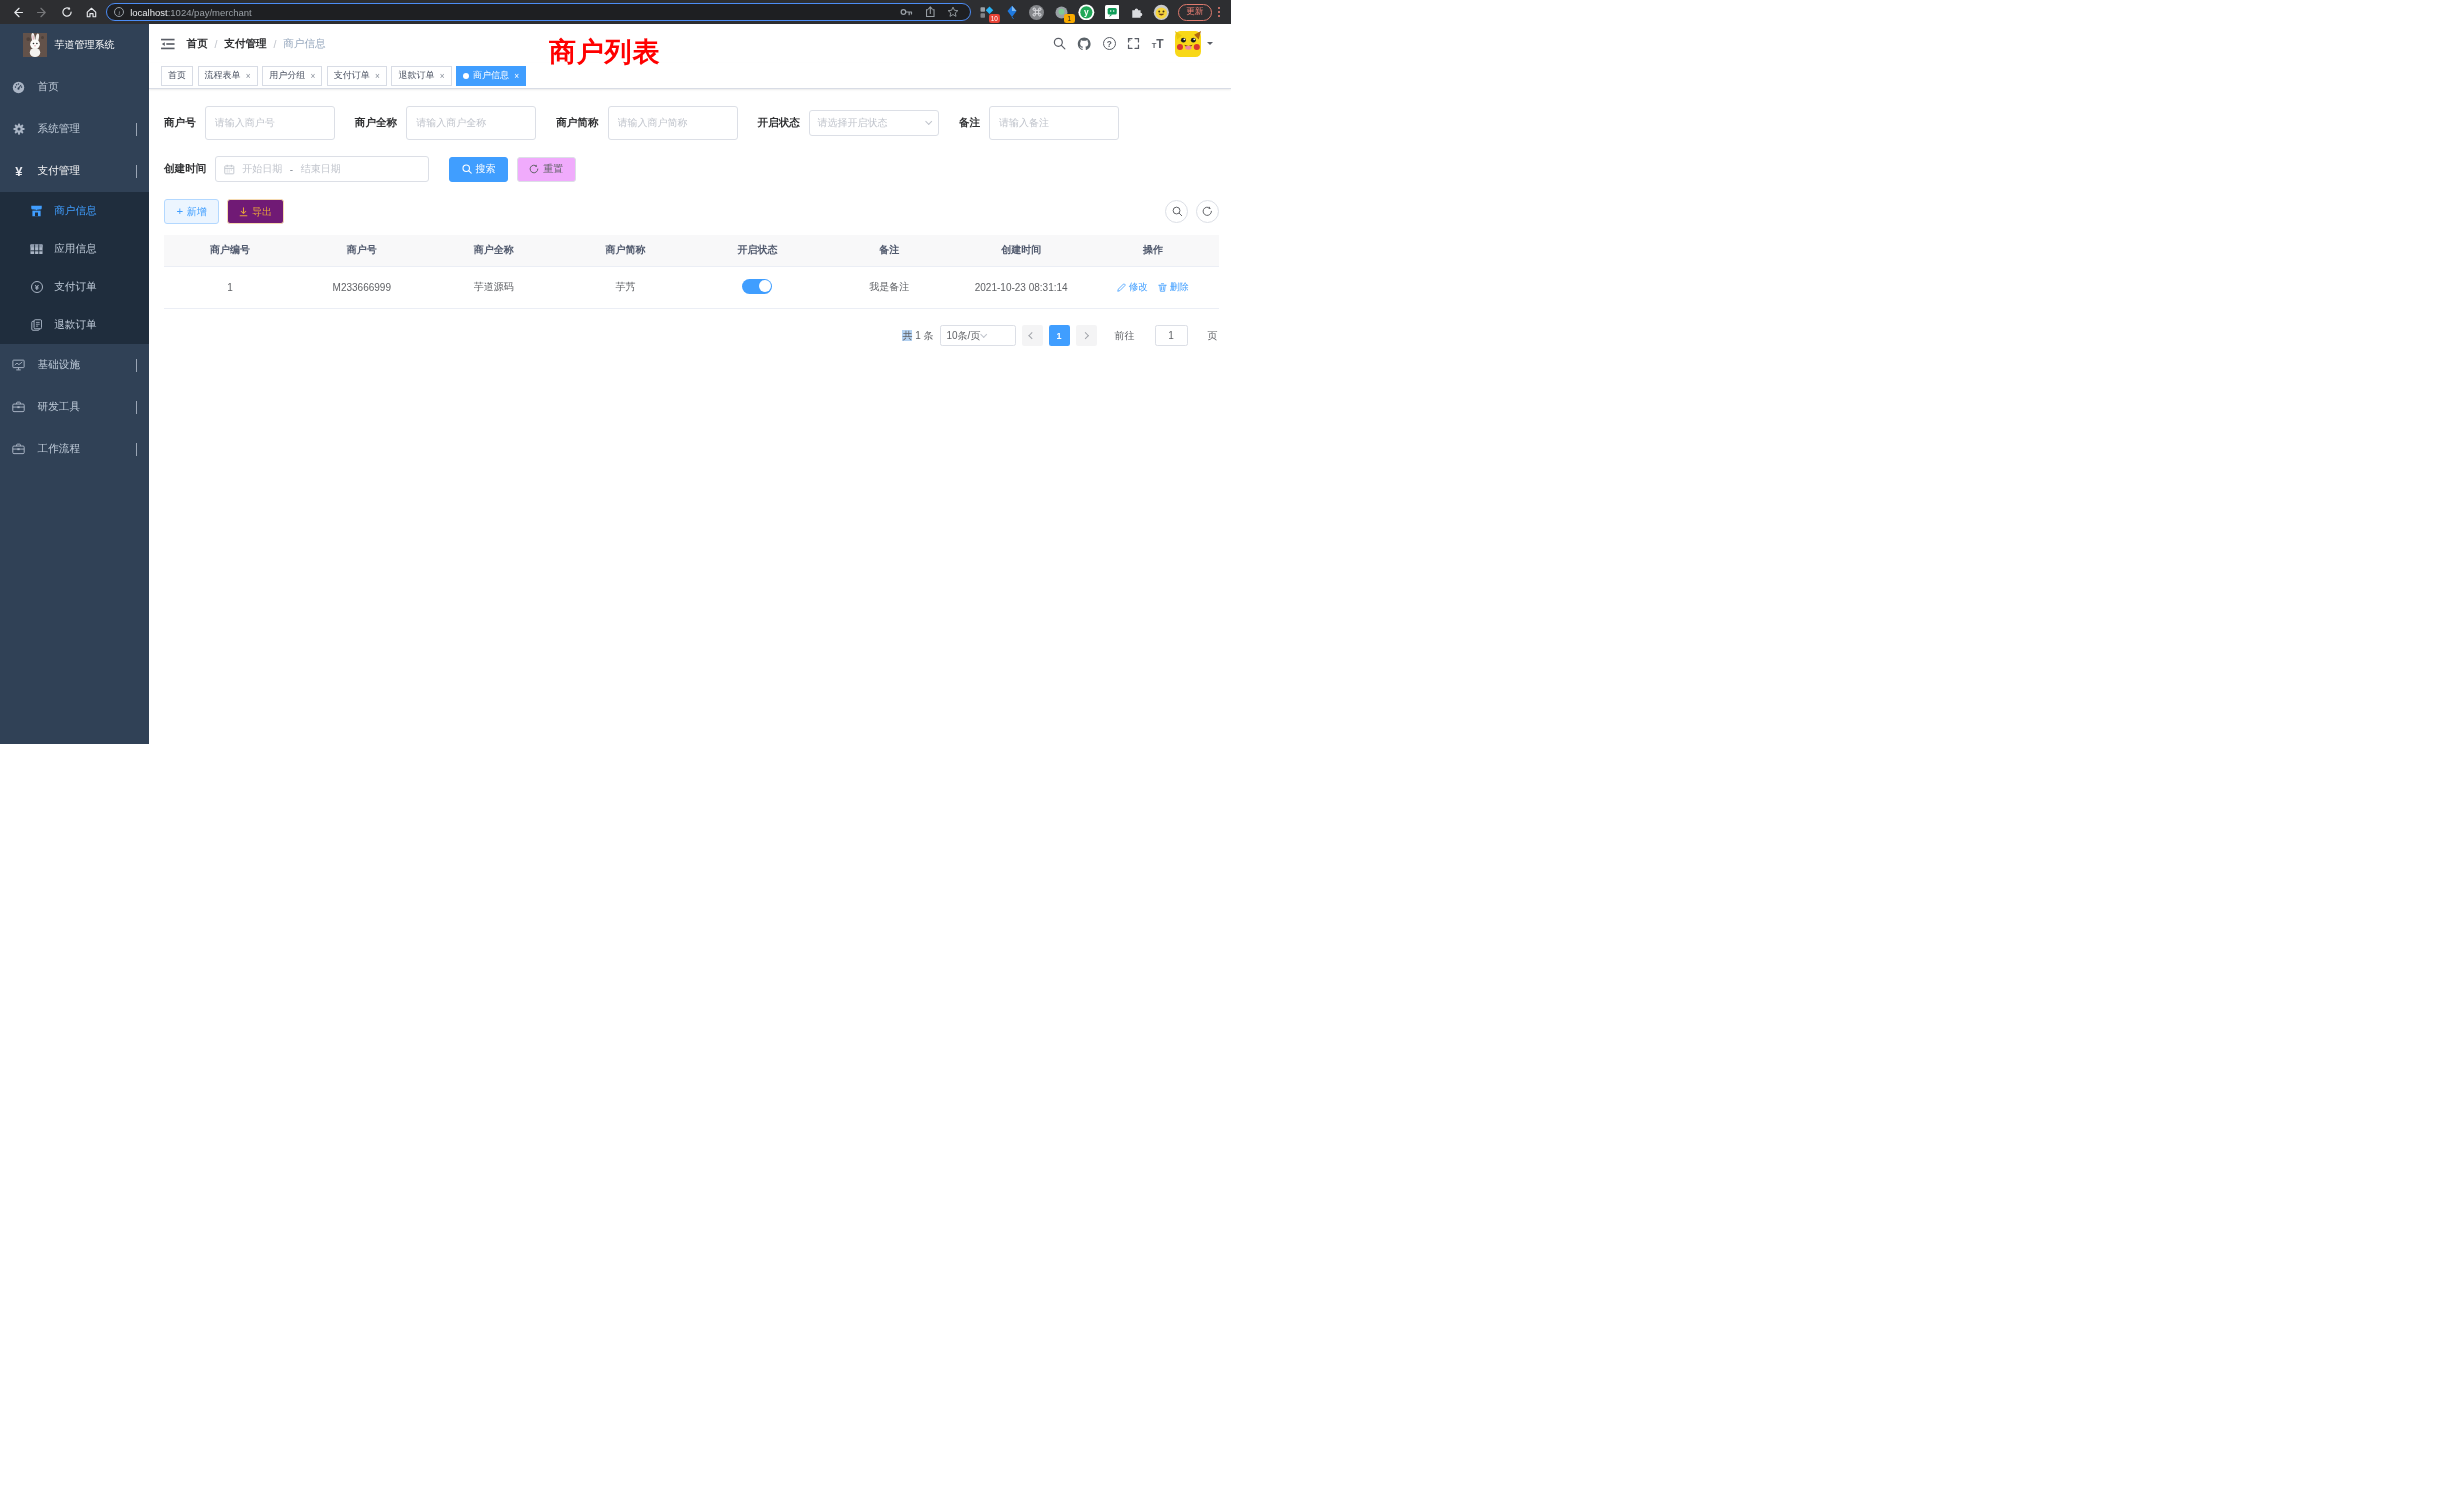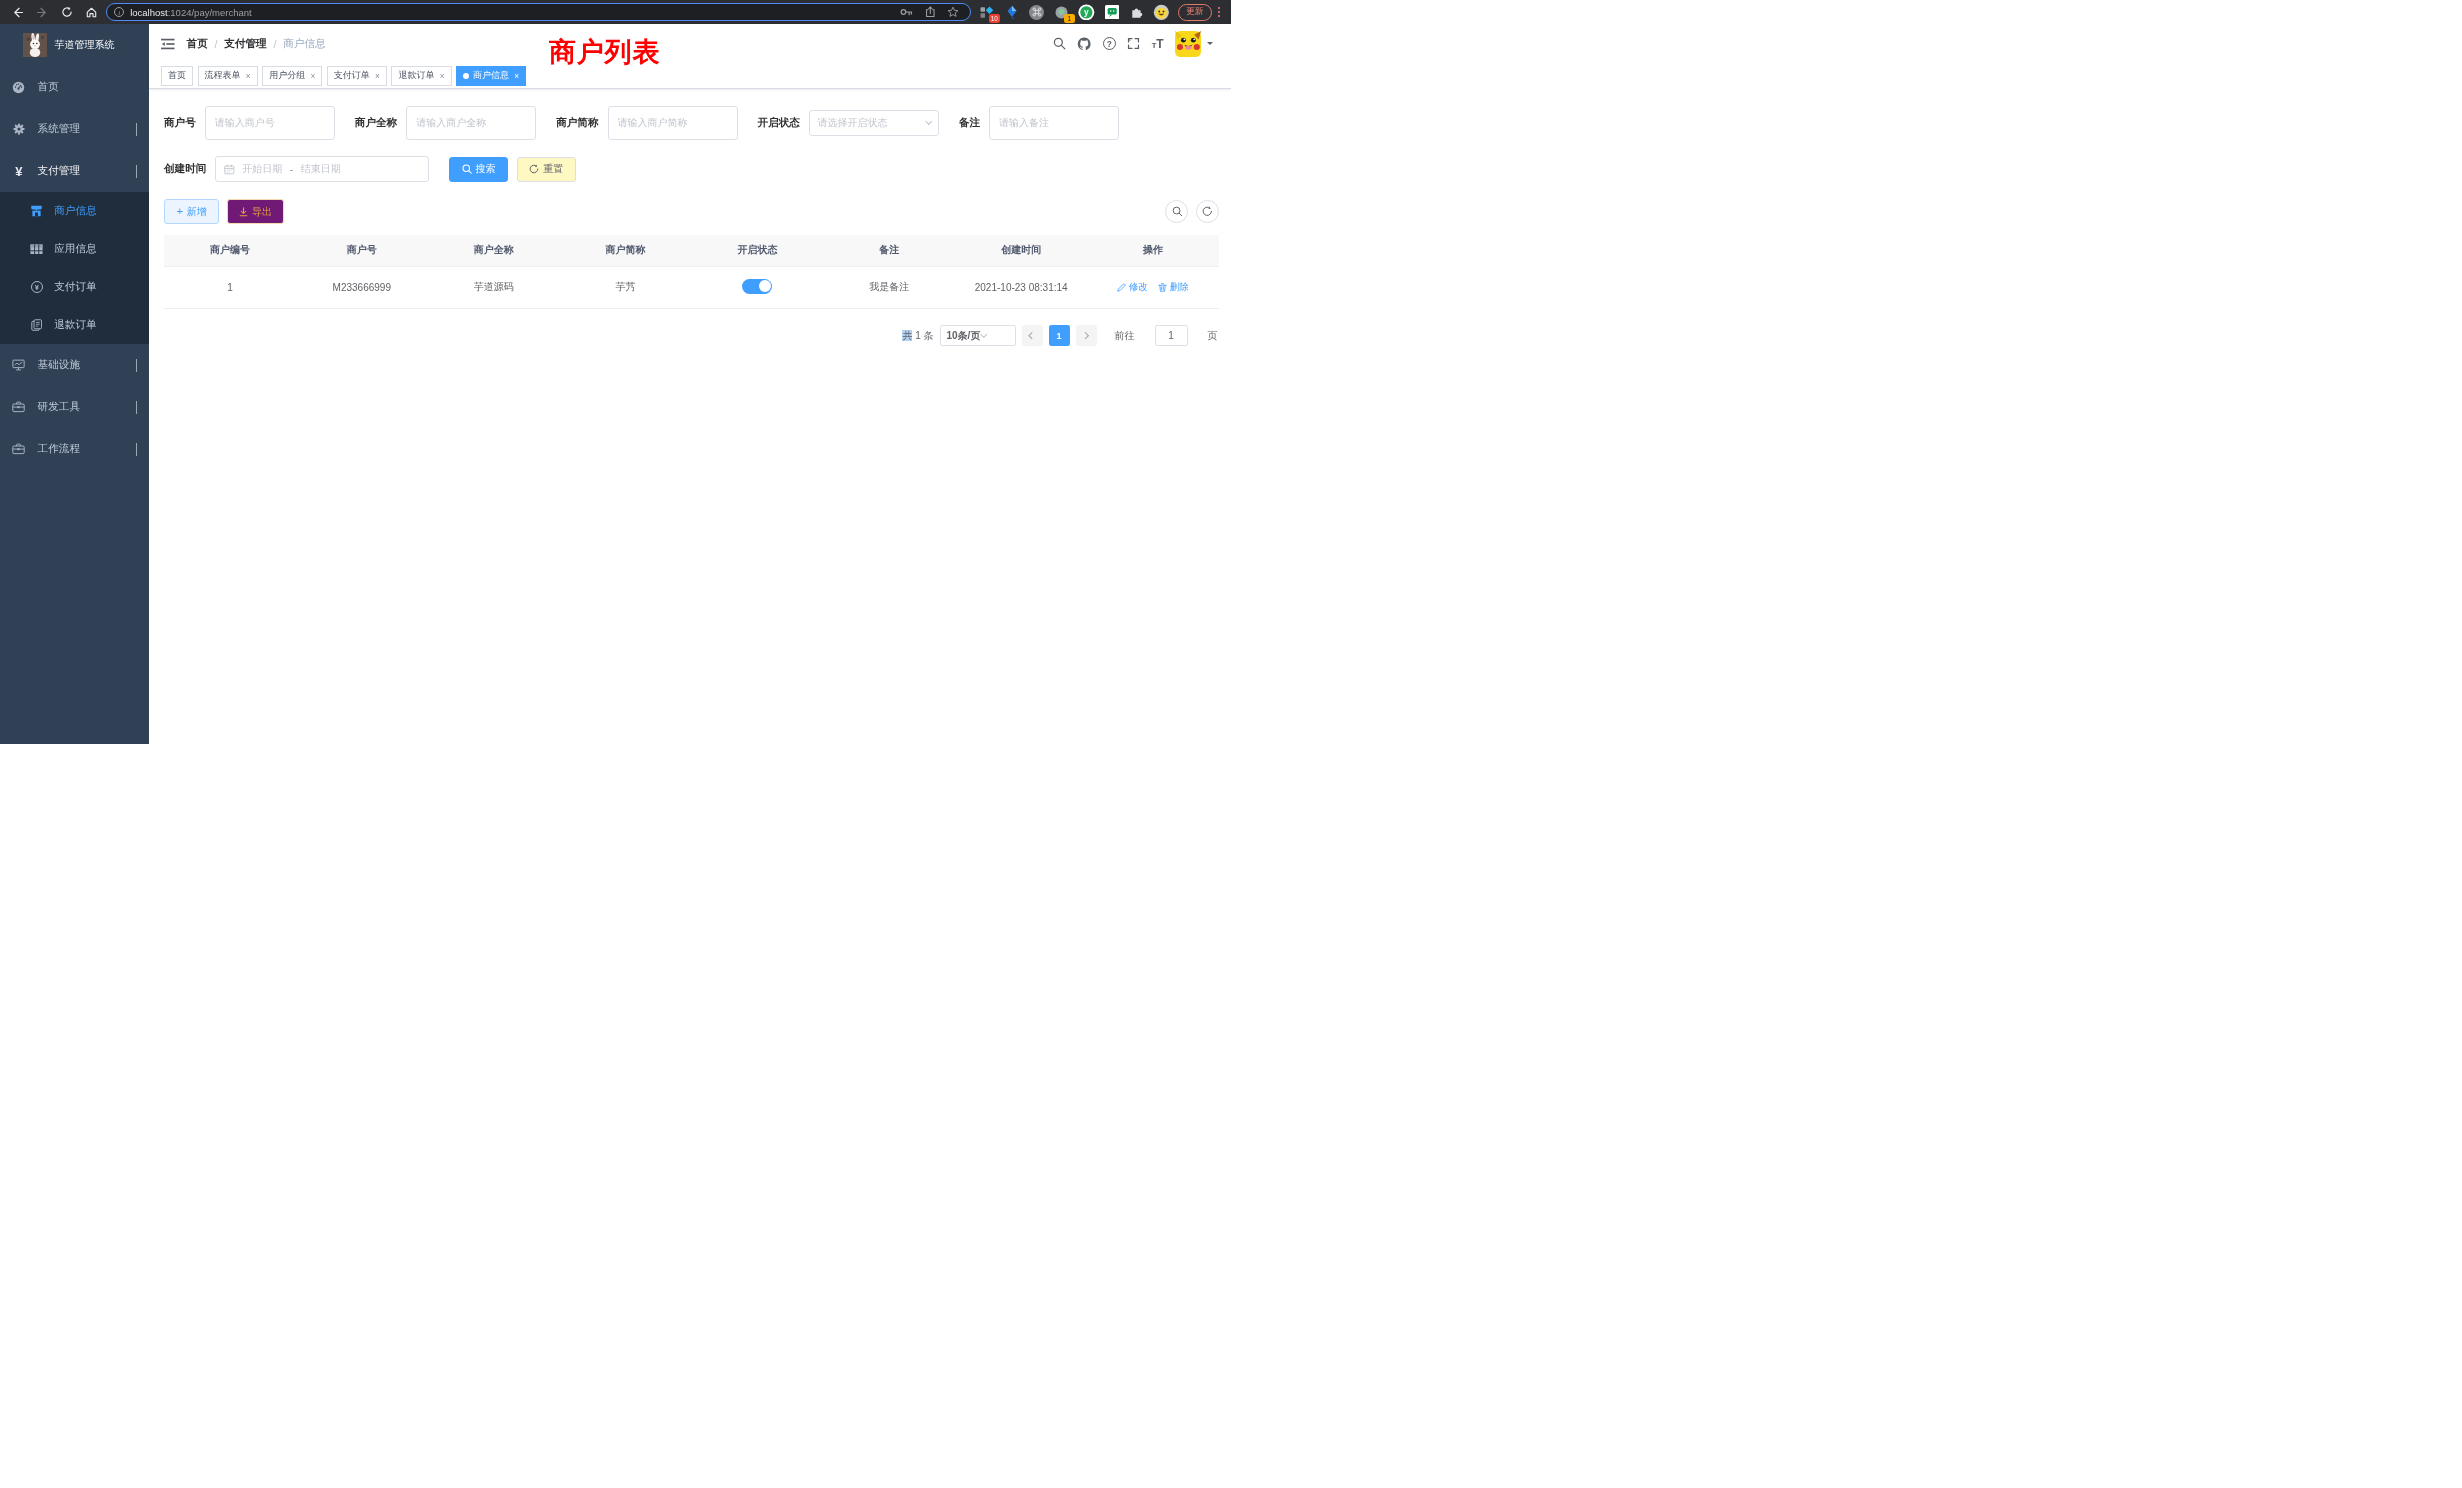--- a/index.html
+++ b/index.html
@@ -95,21 +95,21 @@
   .f-select { width:130px; height:26px; border:0.8px solid #dcdfe6; border-radius:3px; padding:0 7.6px;
     display:flex; align-items:center; justify-content:space-between; cursor:pointer; }
   .f-placeholder { color:#c0c4cc; font-size:10px; }
   .sel-chev { width:5.3px; height:5.3px; border-right:1px solid #c0c4cc; border-bottom:1px solid #c0c4cc;
     transform:rotate(45deg) translateY(-1.5px); }
   .date-box { width:214px; height:26px; border:0.8px solid #dcdfe6; border-radius:3px; display:flex;
     align-items:center; padding:0 7.6px; gap:7.6px; }
   .date-ph { color:#c0c4cc; font-size:10px; }
   .btn { height:25px; border-radius:3px; font-size:10px; display:inline-flex; align-items:center;
     justify-content:center; gap:3.8px; padding:0 11.4px; cursor:pointer; border:0.8px solid #dcdfe6;
-    background:#fef9c3; color:#606266; font-family:inherit; }
+    background:#f0abfc; color:#606266; font-family:inherit; }
   .btn-primary { background:#409eff; border-color:#409eff; color:#fff; }
   .btn-plain-primary { background:#ecf5ff; border-color:#b3d8ff; color:#409eff; }
   .btn-plain-warning { background:#701a75; border-color:#f5dab1; color:#e6a23c; }
   .search-btn { margin-left:20px; }
   .reset-btn { margin-left:9px; }
   .toolbar-row { display:flex; align-items:center; margin-top:1.5px; }
   .tool-circles { margin-left:auto; display:flex; gap:7.6px; }
   .circle-btn { width:23px; height:23px; border-radius:50%; border:0.8px solid #dcdfe6; background:#fff;
     display:flex; align-items:center; justify-content:center; color:#606266; cursor:pointer; }
   .plus-glyph { font-size:11.4px; line-height:1; }
@@ -124,21 +124,21 @@
   .toggle::after { content:""; position:absolute; right:1.5px; top:1.5px; width:12px; height:12px;
     border-radius:50%; background:#fff; }
   .op-links { display:flex; justify-content:center; gap:10.6px; color:#409eff; }
   .op-link { display:flex; align-items:center; gap:2.3px; cursor:pointer; font-size:9.5px; }
 
   
   .pagination { display:flex; align-items:center; justify-content:flex-end; margin-top:16.7px;
     font-size:10px; color:#606266; gap:6px; padding-right:1.5px; }
   .total-sel { background:#b3d1f1; }
   .pg-select { width:76px; height:21px; border:0.8px solid #dcdfe6; border-radius:2.3px; display:flex;
-    align-items:center; justify-content:flex-start; padding:0 6px; color:#606266; cursor:pointer;font-weight:bold; }
+    align-items:center; justify-content:flex-start; padding:0 6px; color:#606266; cursor:pointer; }
   .pg-btn { width:21px; height:21px; border-radius:2.3px; background:#f4f4f5; color:#808695;
     display:flex; align-items:center; justify-content:center; cursor:pointer; font-size:9px; }
   .pg-btn.current { background:#409eff; color:#fff; font-weight:700; }
   .pg-goto { display:flex; align-items:center; gap:20px; margin-left:12px; }
   .goto-input { width:33px; height:21px; border:0.8px solid #dcdfe6; border-radius:2.3px; text-align:center;
     font-size:10px; color:#606266; outline:none; font-family:inherit; }
   .pg-arrow { width:5.3px; height:5.3px; border-right:1.1px solid #a0a3a9; border-bottom:1.1px solid #a0a3a9; }
   .arr-left { transform:rotate(135deg); } .arr-right { transform:rotate(-45deg); }
   svg { display:block; }
 </style>

